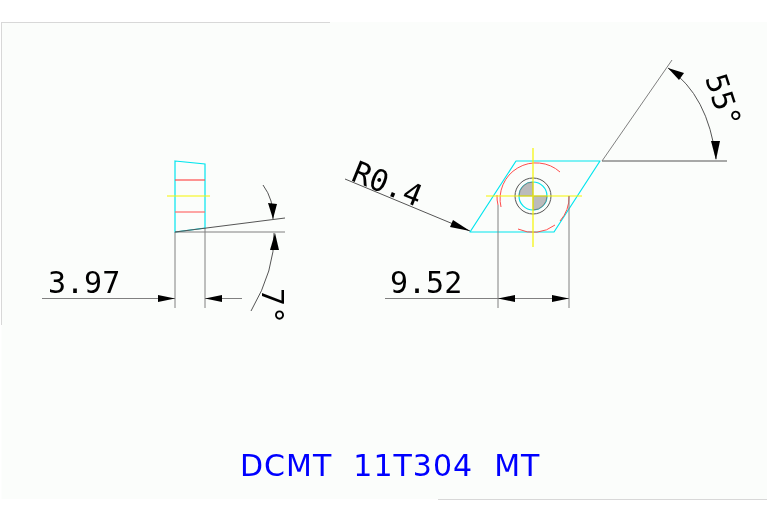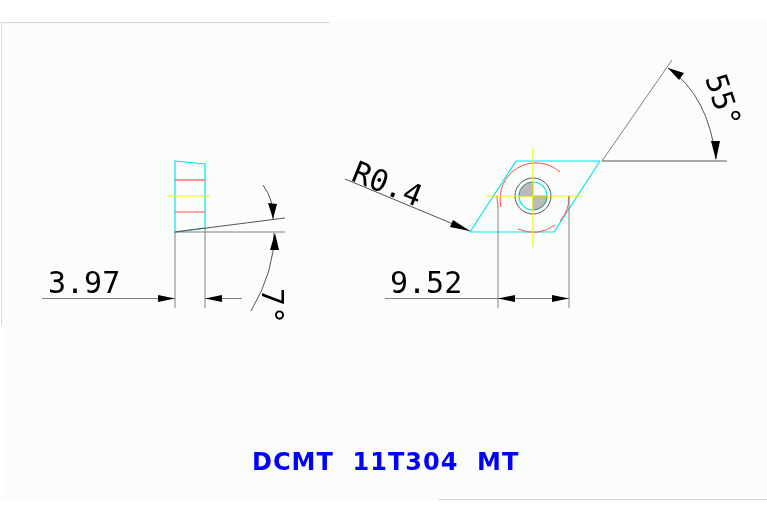--- a/index.html
+++ b/index.html
@@ -2,23 +2,23 @@
 <html><head>
 <meta charset="utf-8">
 <style>
   html, body { margin: 0; padding: 0; }
   body {
     width: 767px; height: 523px; background: #ffffff; position: relative; overflow: hidden;
     font-family: "DejaVu Sans", sans-serif;
   }
   .canvas { position: absolute; left: 0; top: 0; width: 767px; height: 523px; }
   .title {
-    position: absolute; left: 252px; top: 448px;
-    color: #0000ff; font-family: "DejaVu Sans", sans-serif; font-weight: bold;
-    font-size: 24px; letter-spacing: 1px; white-space: pre;
+    position: absolute; left: 240px; top: 448px;
+    color: #0000ff; font-family: "DejaVu Sans", sans-serif; font-weight: normal;
+    font-size: 30px; letter-spacing: 1px; white-space: pre;
   }
   .dim-text { font-family: "DejaVu Sans Mono", monospace; font-size: 30px; fill: #000; }
 </style>
 </head>
 <body>
 
 <div class="canvas">
 <svg width="767" height="523" viewBox="0 0 767 523" xmlns="http://www.w3.org/2000/svg">
 
   <rect x="1" y="22" width="766" height="477" fill="#fbfdfb"></rect>

